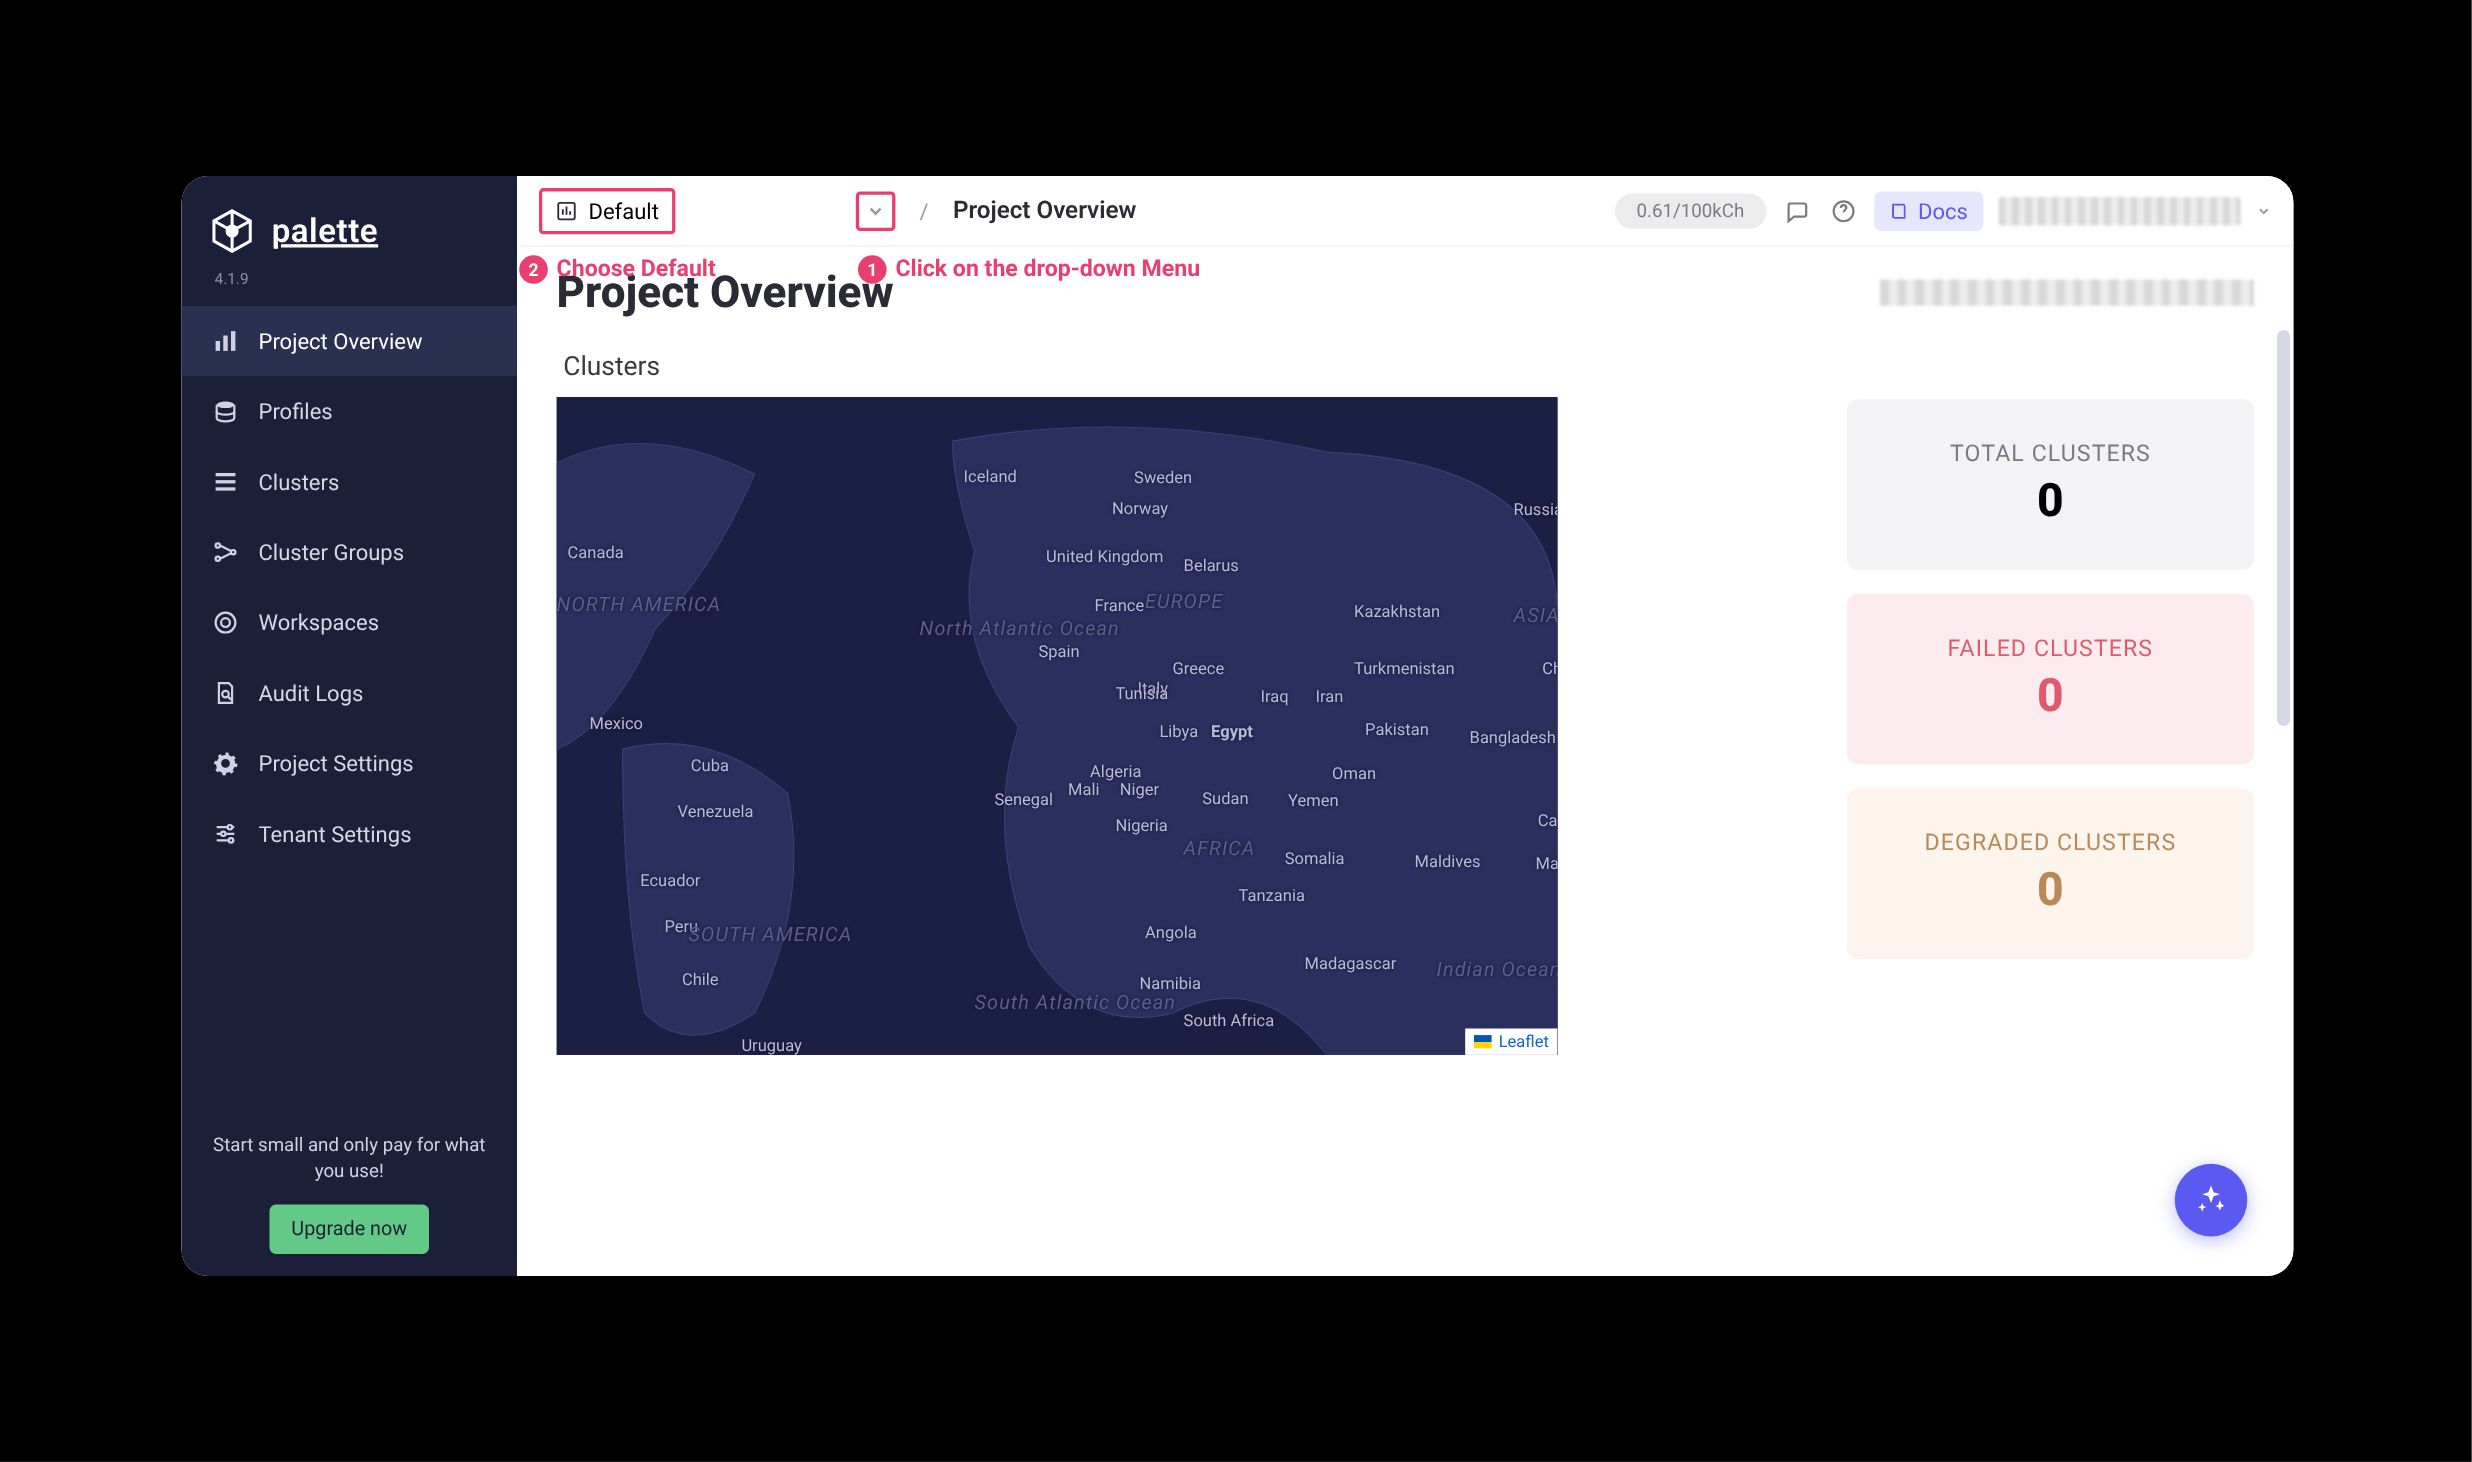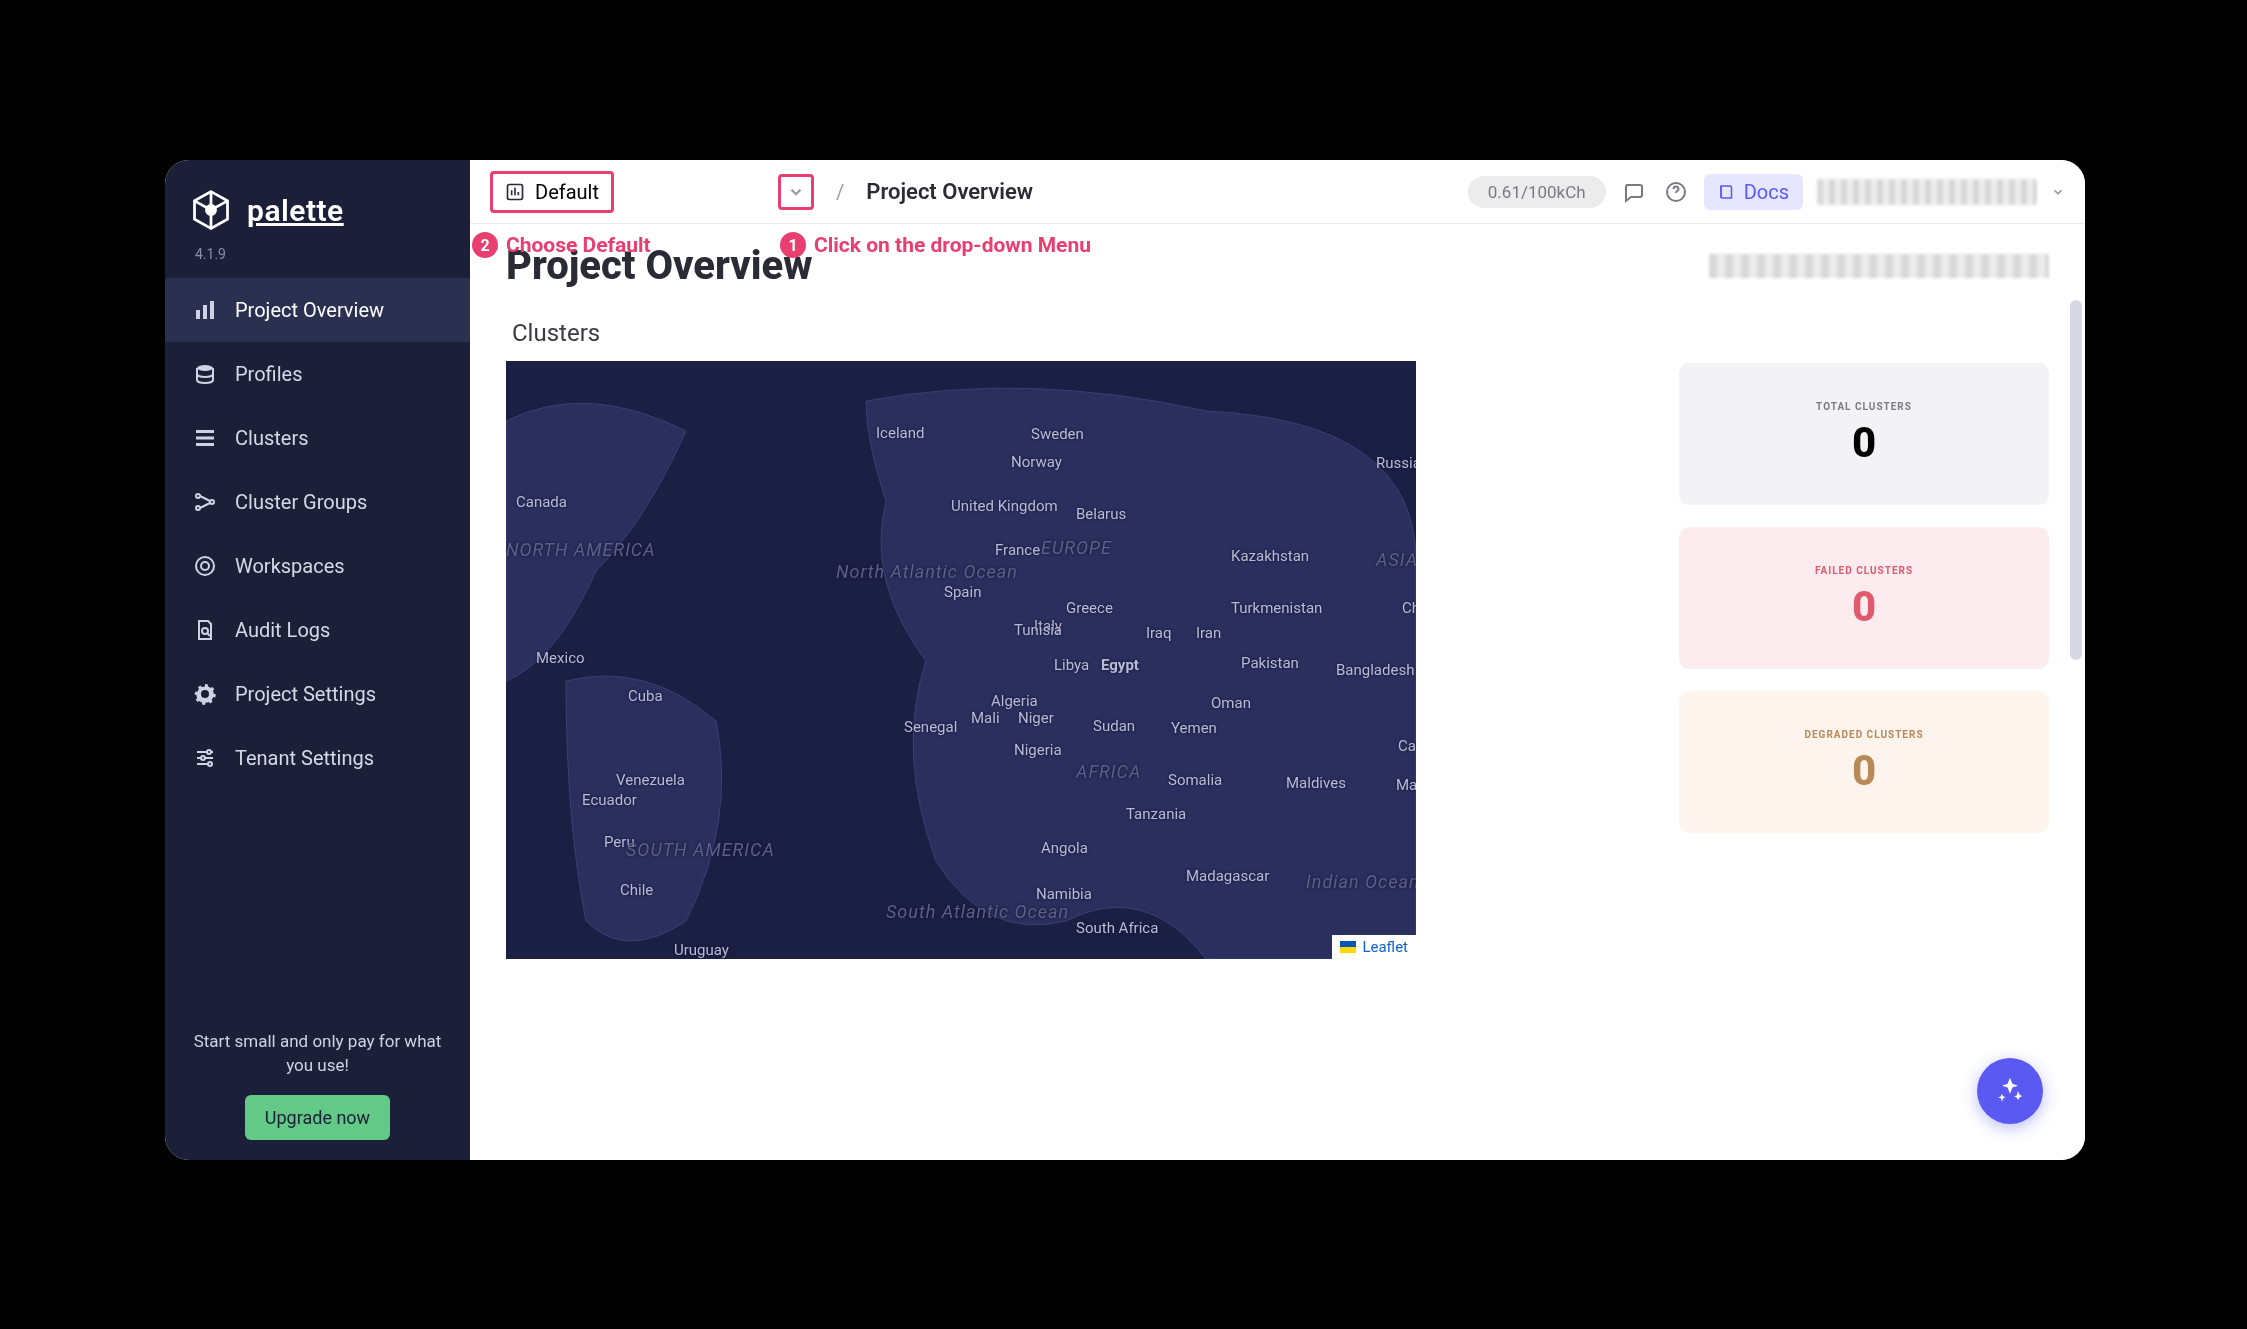--- a/index.html
+++ b/index.html
@@ -86,21 +86,21 @@
   .map-label { position:absolute; color:#b9bbd6; font-size:15px; white-space:nowrap; text-shadow:0 0 3px #10122e;}
   .map-label.big { color:#5d5f88; font-style:italic; font-size:18px; letter-spacing:1px;}
   .leaflet-attr { position:absolute; right:0; bottom:0; background:#fff; color:#1263d1; font-size:15px; padding:3px 8px; display:flex; align-items:center; gap:6px;}
   .leaflet-flag{ width:16px; height:12px; background:linear-gradient(#0057b7 50%, #ffd700 50%);}
   
   .stats-col { width:370px; margin-left:auto; display:flex; flex-direction:column; gap:22px; padding-top:64px;}
   .stat-card { border-radius:10px; padding:38px 20px; text-align:center;}
   .stat-card.total { background:#f3f3f6;}
   .stat-card.failed { background:#fdecef;}
   .stat-card.degraded { background:#fcf4ed;}
-  .stat-label { font-size:10px; letter-spacing:1px; color:#7a7a85; font-weight:700;}
+  .stat-label { font-size:21px; letter-spacing:1px; color:#7a7a85; font-weight:400;}
   .stat-value { font-size:42px; font-weight:800; margin-top:6px;}
   .stat-card.failed .stat-value, .stat-card.failed .stat-label { color:#e05a6d;}
   .stat-card.degraded .stat-value, .stat-card.degraded .stat-label { color:#b88a58;}
   
   .fab {
     position:absolute; right:42px; bottom:36px; width:66px; height:66px; border-radius:50%;
     background:#5a5af2; display:flex; align-items:center; justify-content:center; cursor:pointer;
     box-shadow:0 4px 16px rgba(90,90,242,.4);
   }
   .fab svg { width:32px; height:32px; color:#fff; }
@@ -314,21 +314,21 @@
               <span class="map-label" style="left: 735px; top: 293px;">Pakistan</span>
               <span class="map-label" style="left: 830px; top: 300px;">Bangladesh</span>
               <span class="map-label" style="left: 398px; top: 357px;">Senegal</span>
               <span class="map-label" style="left: 465px; top: 348px;">Mali</span>
               <span class="map-label" style="left: 512px; top: 348px;">Niger</span>
               <span class="map-label" style="left: 587px; top: 356px;">Sudan</span>
               <span class="map-label" style="left: 665px; top: 358px;">Yemen</span>
               <span class="map-label" style="left: 705px; top: 333px;">Oman</span>
               <span class="map-label" style="left: 508px; top: 380px;">Nigeria</span>
               <span class="map-label" style="left: 892px; top: 376px;">Car</span>
-              <span class="map-label" style="left: 110px; top: 410px;">Venezuela</span>
+              <span class="map-label" style="left: 110px; top: 368px;">Venezuela</span>
               <span class="map-label big" style="left: 570px; top: 400px;">AFRICA</span>
               <span class="map-label" style="left: 662px; top: 410px;">Somalia</span>
               <span class="map-label" style="left: 780px; top: 413px;">Maldives</span>
               <span class="map-label" style="left: 890px; top: 415px;">Mala</span>
               <span class="map-label" style="left: 76px; top: 430px;">Ecuador</span>
               <span class="map-label" style="left: 620px; top: 444px;">Tanzania</span>
               <span class="map-label" style="left: 98px; top: 472px;">Peru</span>
               <span class="map-label big" style="left: 120px; top: 478px;">SOUTH AMERICA</span>
               <span class="map-label" style="left: 535px; top: 478px;">Angola</span>
               <span class="map-label" style="left: 680px; top: 506px;">Madagascar</span>

